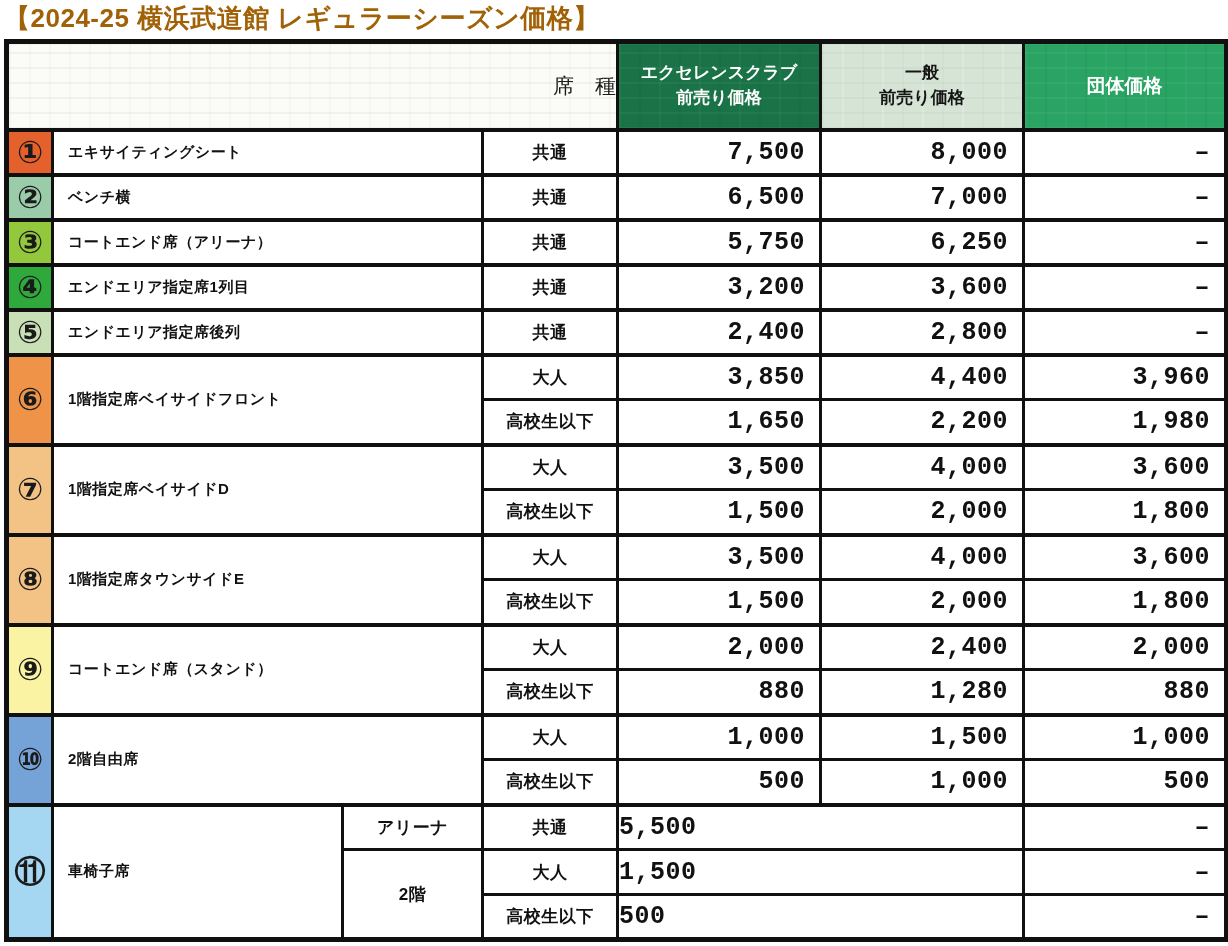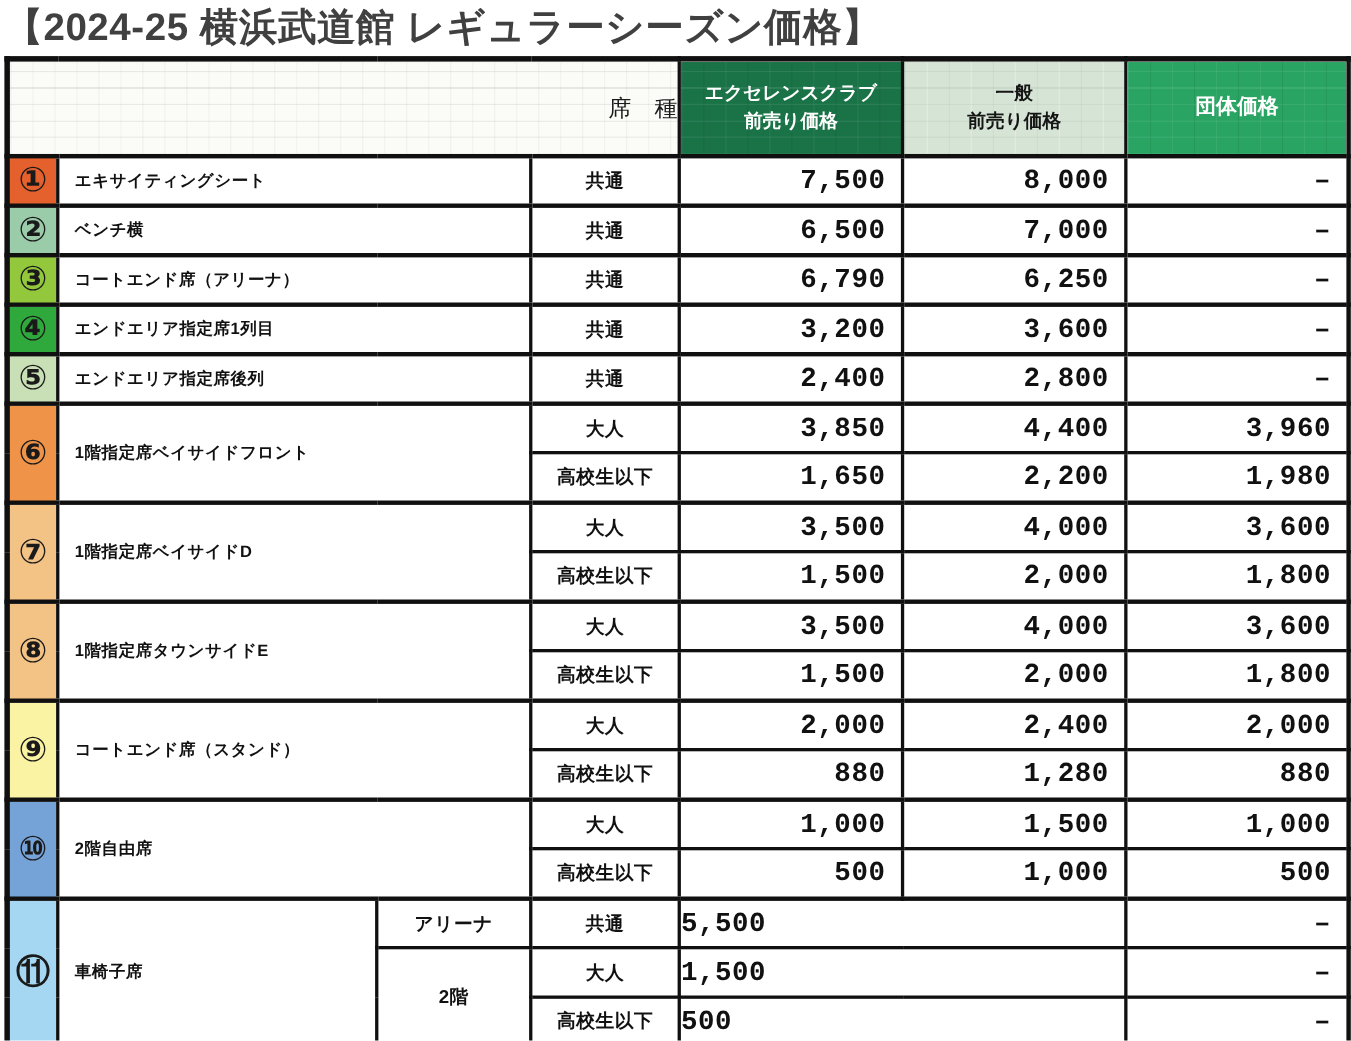--- a/index.html
+++ b/index.html
@@ -4,22 +4,22 @@
 <style>
   html,body{margin:0;padding:0;background:#ffffff;}
   body{
     width:1228px;height:946px;overflow:hidden;
     font-family:"Liberation Sans","DejaVu Sans",sans-serif;
     color:#111;
     -webkit-font-smoothing:antialiased;
   }
   .title{
     margin:0;padding:1px 0 3px 4px;
-    font-size:35px;font-weight:bold;letter-spacing:0.5px;
-    color:#404040;white-space:nowrap;
+    font-size:26px;font-weight:bold;letter-spacing:0.5px;
+    color:#a16207;white-space:nowrap;
   }
   table.price-table{
     border-collapse:collapse;table-layout:fixed;
     width:1220px;margin-left:4px;
     border:5px solid #101010;
   }
   th,td{border:3px solid #101010;padding:0;overflow:hidden;}
   tr.group-start td{border-top-width:4px;}
   thead tr{height:88px;}
   tbody tr{height:45px;}
@@ -125,21 +125,21 @@
       <td class="cat">共通</td>
       <td class="price">6,500</td>
       <td class="price">7,000</td>
       <td class="price">–</td>
     </tr>
 
     <tr class="group-start">
       <td class="badge" style="background-color: rgb(147, 200, 61);">③</td>
       <td class="name" colspan="2">コートエンド席（アリーナ）</td>
       <td class="cat">共通</td>
-      <td class="price">6,790</td>
+      <td class="price">5,750</td>
       <td class="price">6,250</td>
       <td class="price">–</td>
     </tr>
 
     <tr class="group-start">
       <td class="badge" style="background-color: rgb(47, 169, 60);">④</td>
       <td class="name" colspan="2">エンドエリア指定席1列目</td>
       <td class="cat">共通</td>
       <td class="price">3,200</td>
       <td class="price">3,600</td>

